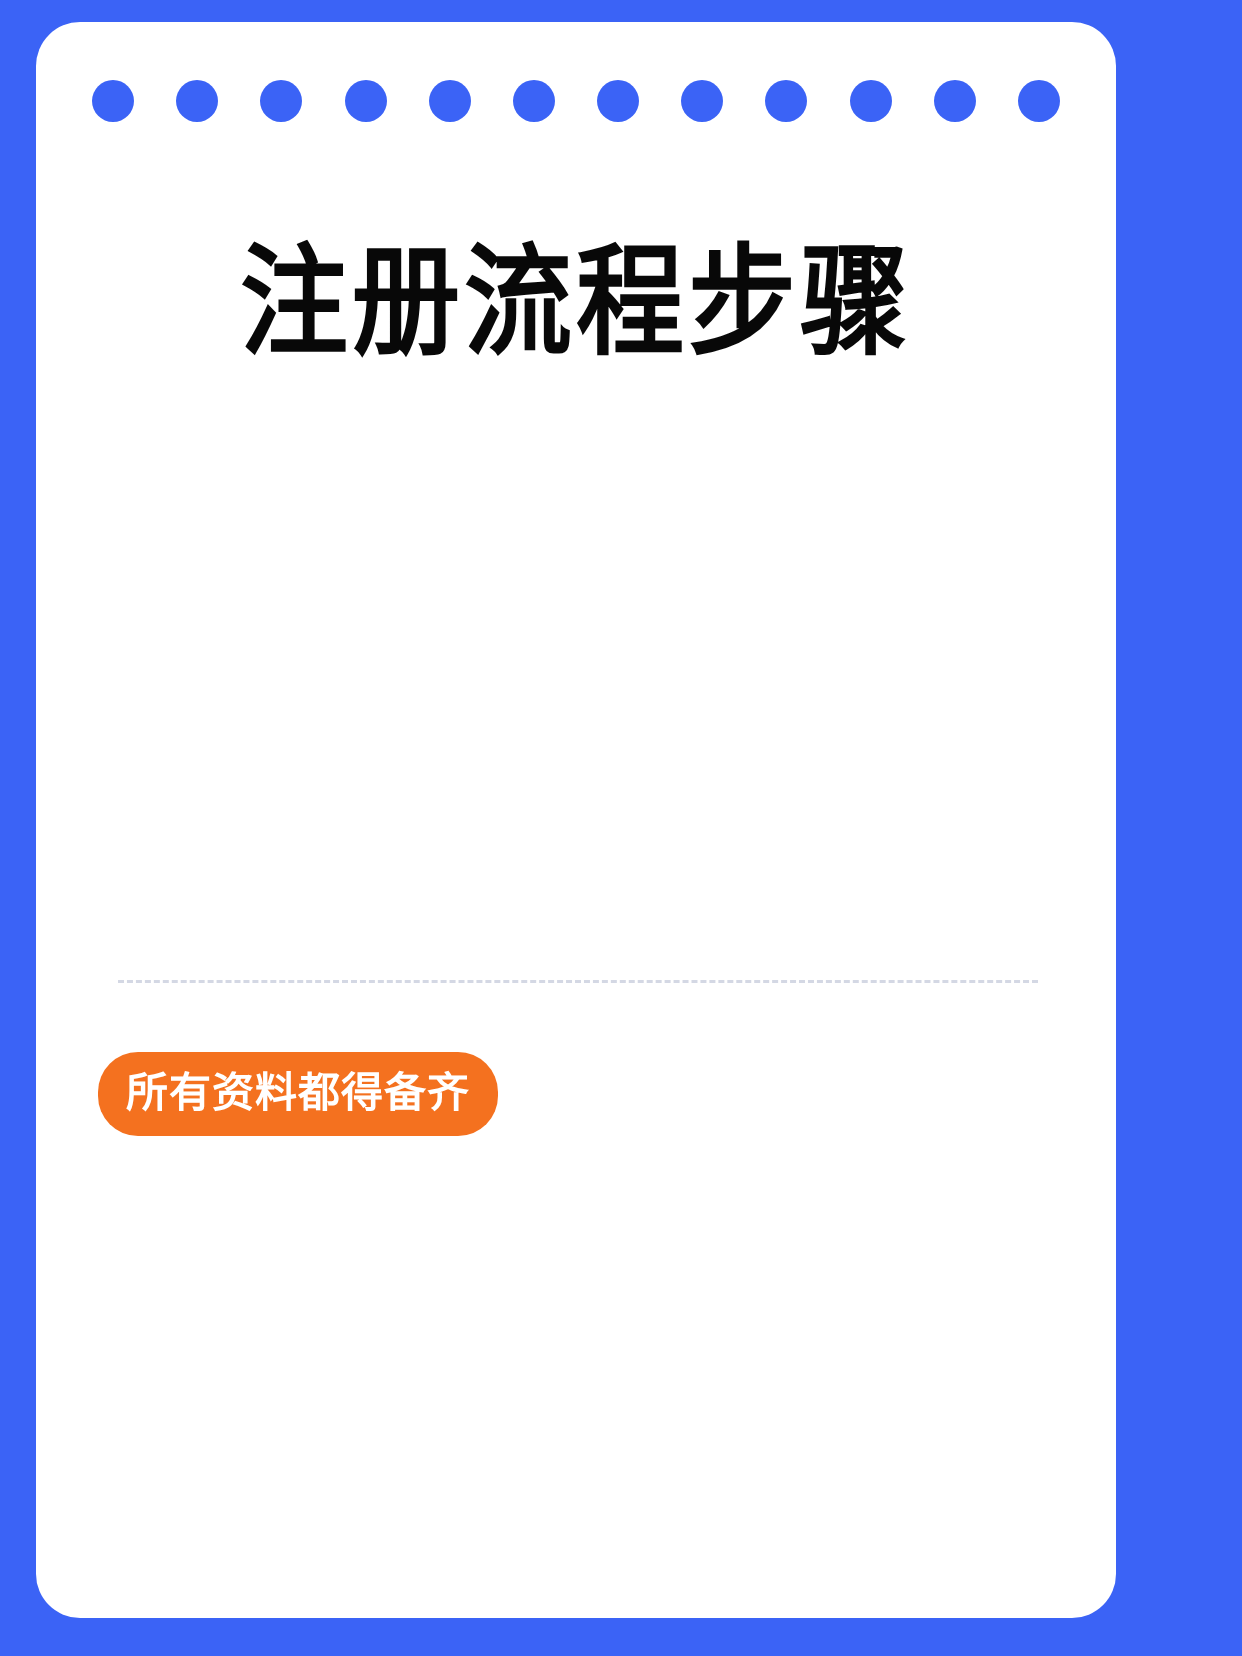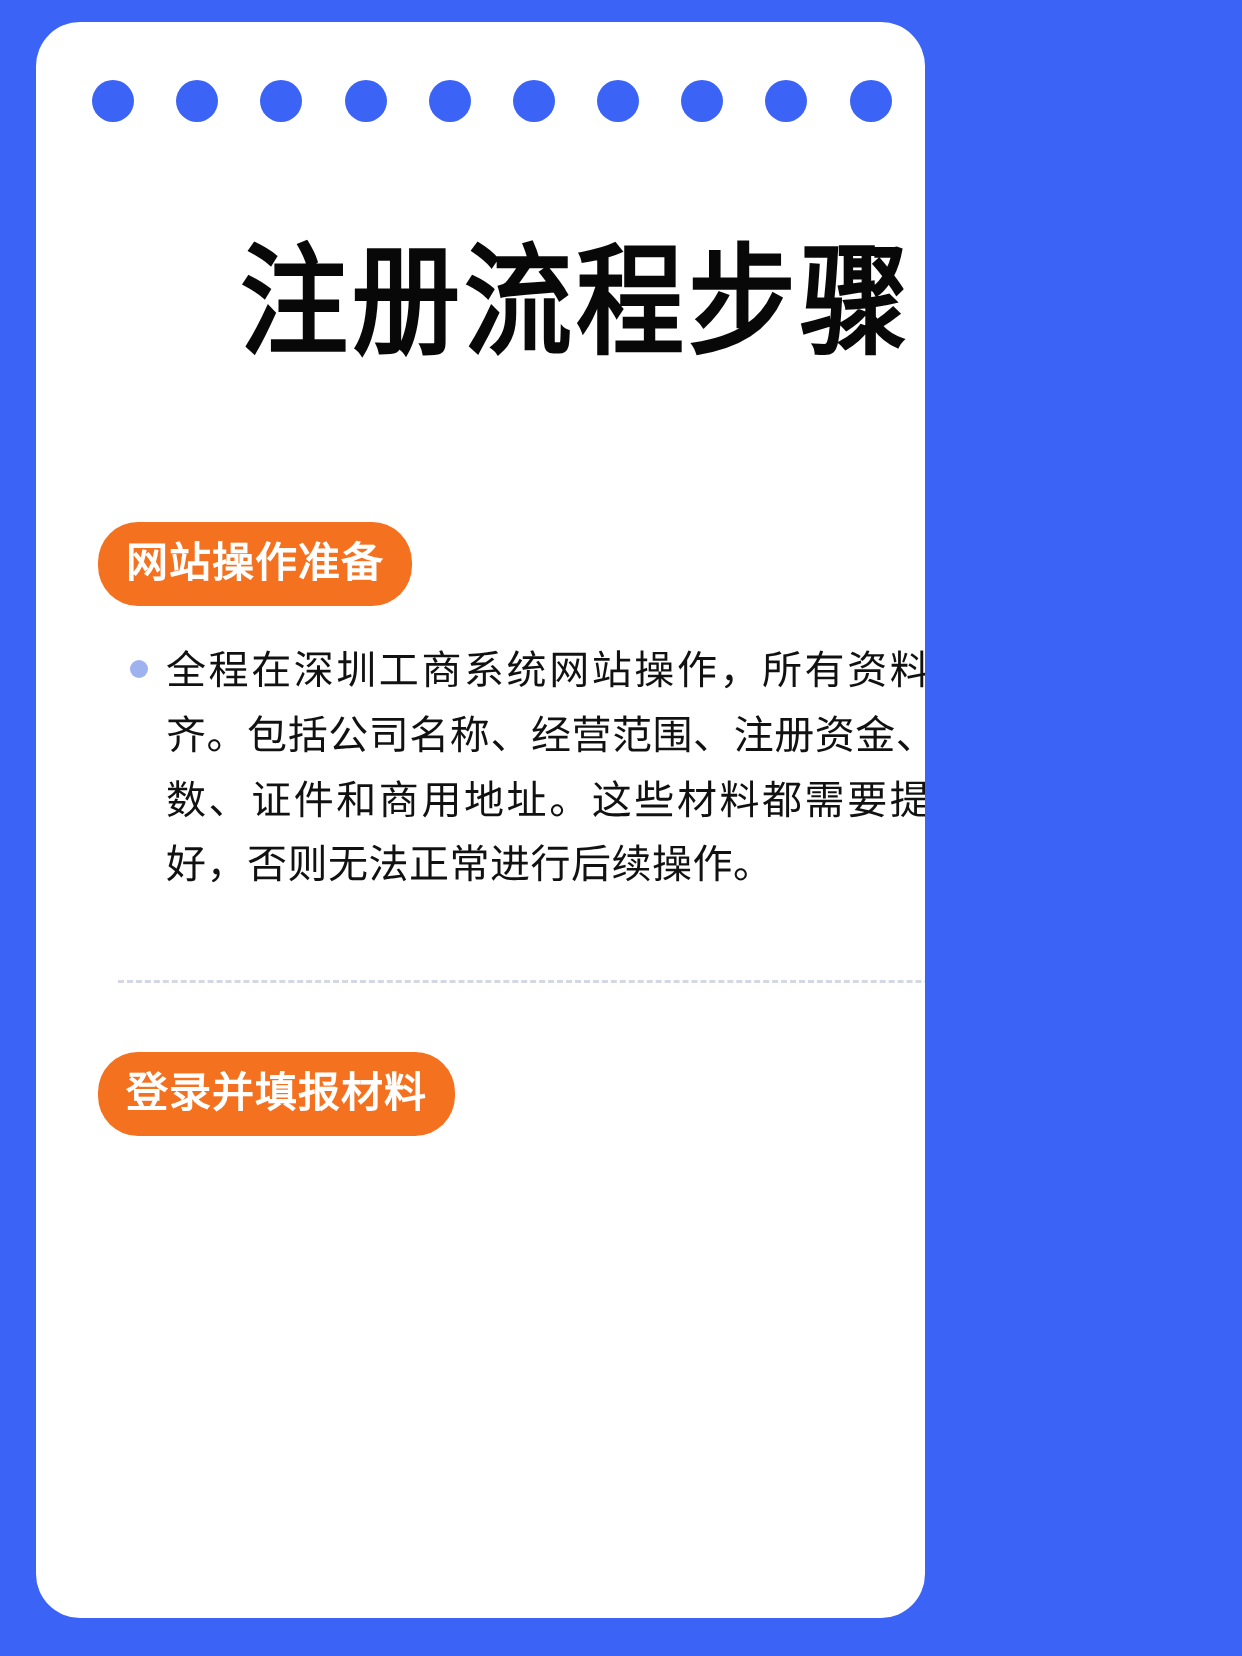--- a/index.html
+++ b/index.html
@@ -11,21 +11,21 @@
     height: 1656px;
     background: #3b63f6;
     font-family: "Liberation Sans", "DejaVu Sans", sans-serif;
     overflow: hidden;
   }
 
   .card {
     position: absolute;
     left: 36px;
     top: 22px;
-    width: 889px;
+    width: 1080px;
     height: 1596px;
     background: #ffffff;
     border-radius: 44px;
     box-sizing: border-box;
     overflow: hidden;
     text-decoration: underline;
   }
 
   
   .dot-row {
@@ -131,27 +131,20 @@
     <span class="dot"></span>
     <span class="dot"></span>
     <span class="dot"></span>
     <span class="dot"></span>
     <span class="dot"></span>
     <span class="dot"></span>
   </div>
 
   <div class="title">注册流程步骤</div>
 
-  <div class="section section-1">
-    <div class="tag">网站操作准备</div>
-    <div class="body-row">
-      <span class="bullet"></span>
-      <div class="body-text">全程在深圳工商系统网站操作，所有资料都得备齐。包括公司名称、经营范围、注册资金、注册人数、证件和商用地址。这些材料都需要提前准备好，否则无法正常进行后续操作。</div>
-    </div>
-  </div>
 
   <div class="divider"></div>
 
   <div class="section section-2">
-    <div class="tag">登录并填报材料</div>
+    <div class="tag">所有资料都得备齐</div>
   </div>
 
 </div>
 
 </body></html>

